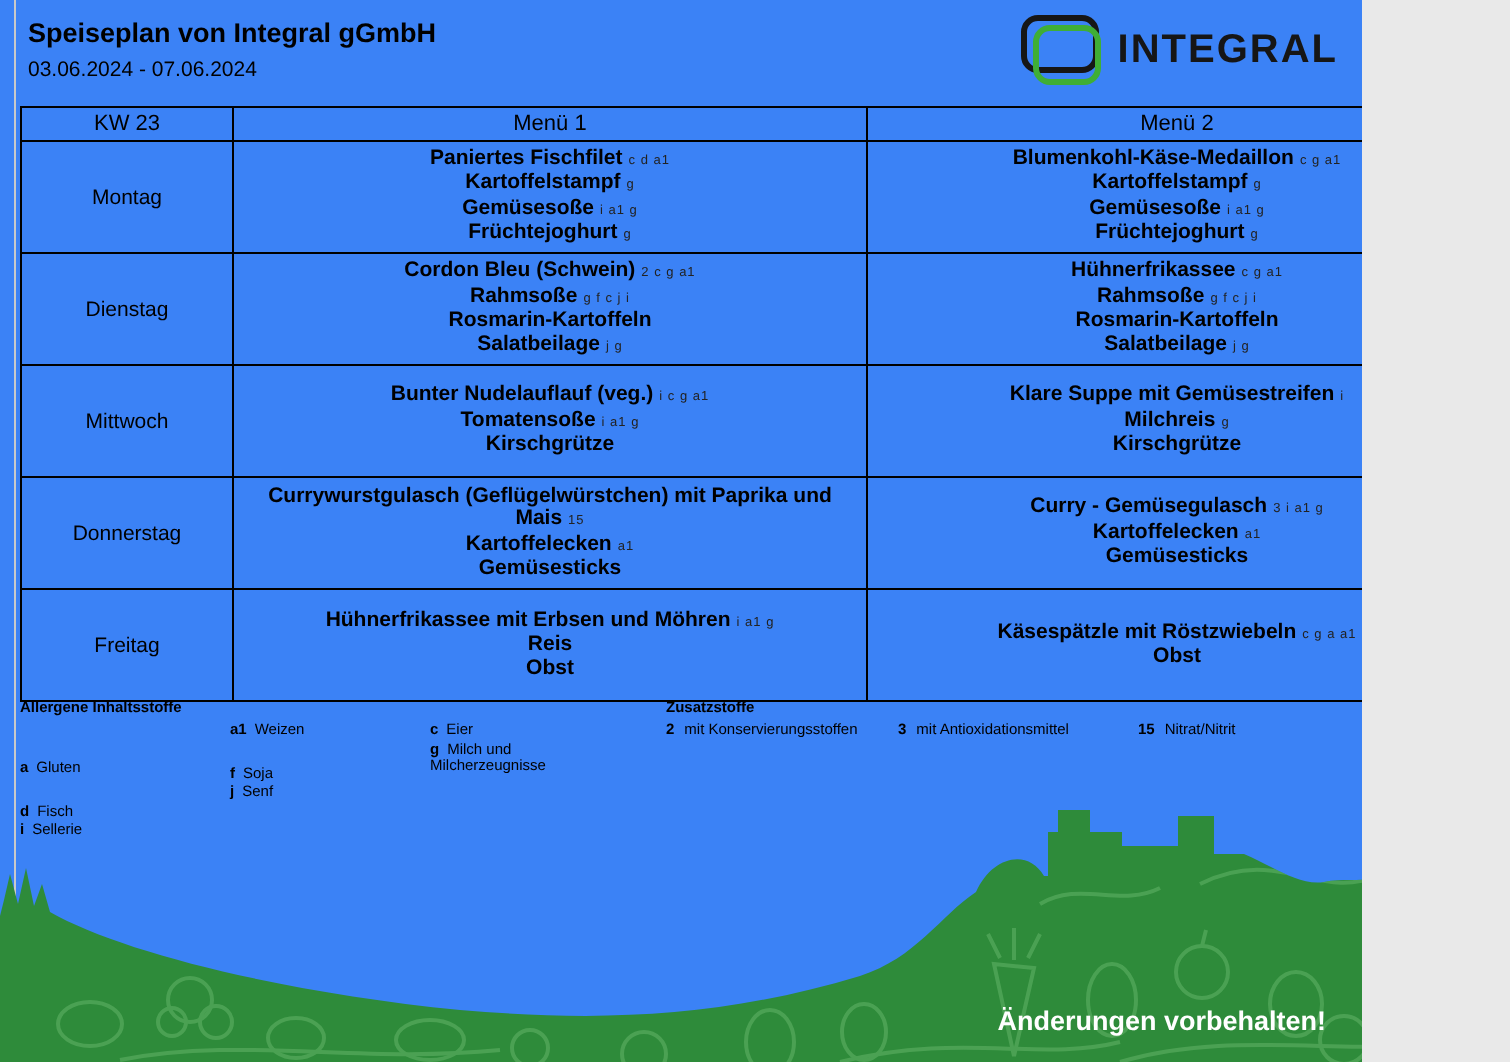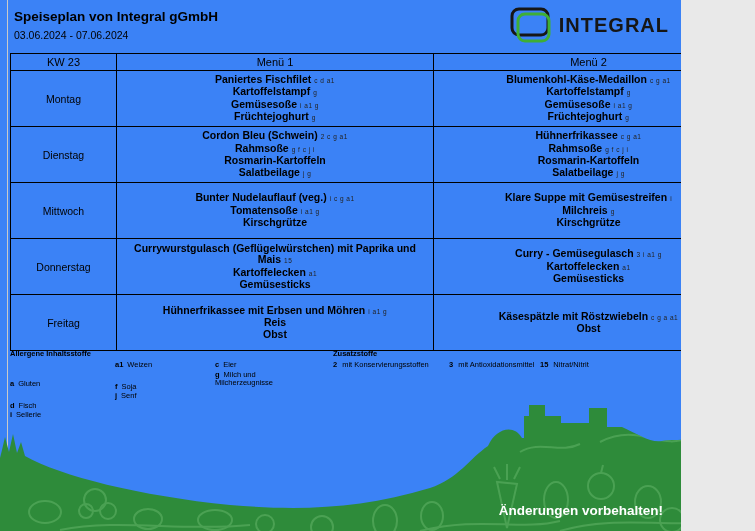--- a/index.html
+++ b/index.html
@@ -34,21 +34,21 @@
   .legend-col.c2 { left:105px; }
   .legend-col.c3 { left:205px; width:66px; }
   .legend-col .entry { margin-top:1px; }
   .legend-col.c1 .entry:nth-child(2), .legend-col.c2 .entry:nth-child(2) { margin-top:13px; }
   .entry .code { font-weight:bold; margin-right:4px; }
   .additives-title { position:absolute; left:323px; top:0; font-weight:bold; }
   .additive { position:absolute; top:11px; white-space:nowrap; }
   .additive .code { font-weight:bold; margin-right:5px; }
   .additive:nth-of-type(1) { left:323px; }
   .additive:nth-of-type(2) { left:427px;padding-left:12px; }
-  .additive:nth-of-type(3) { left:530px; }
+  .additive:nth-of-type(3) { left:559px; }
 
   
   .footer-art { position:absolute; left:0; bottom:0; width:755px; height:151px; z-index:2; }
   .footer-note { position:absolute; right:18px; bottom:13px; z-index:3; color:#fff; font-size:13.5px; font-weight:bold; }
 </style>
 </head>
 <body>
 
 <div class="page">
   <div class="edge-line"></div>

